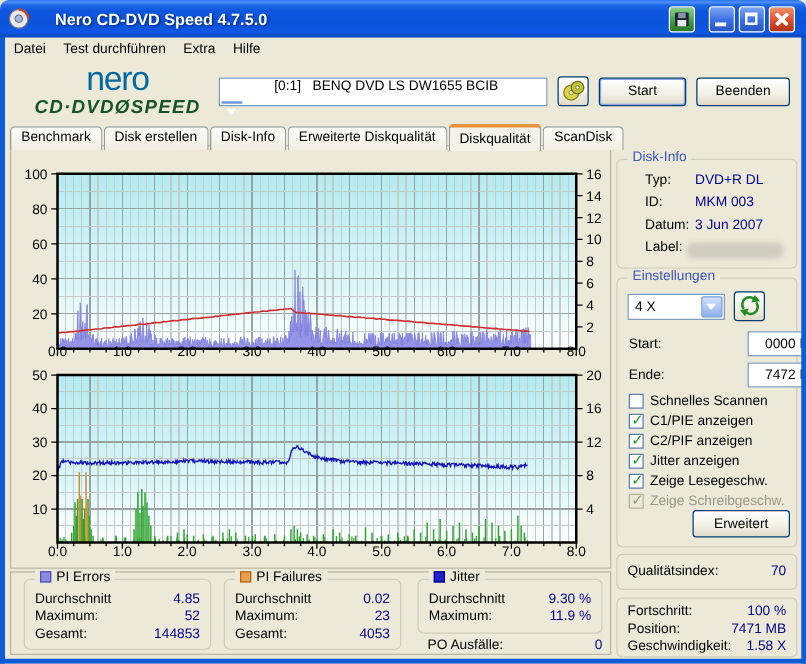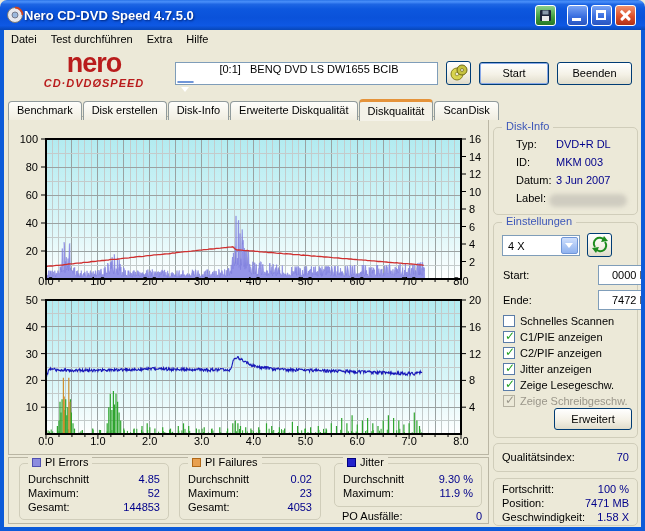--- a/index.html
+++ b/index.html
@@ -7,36 +7,36 @@
   #window{position:relative;width:645px;height:531px;background:#ece9d8;}
   
   .edge{position:absolute;background:#0c5bd9;z-index:5;}
   #edge-l{left:0;top:28px;width:4px;bottom:0;}
   #edge-r{right:0;top:28px;width:4px;bottom:0;}
   #edge-b{left:0;right:0;bottom:0;height:4px;}
   #titlebar{position:absolute;left:0;top:0;width:645px;height:30px;z-index:6;
     border-radius:7px 7px 0 0;
     background:linear-gradient(180deg,#2a73e8 0%,#4a90fa 6%,#1e66e4 14%,#0d57de 30%,#0a52da 60%,#0e58e4 85%,#0747b8 100%);
     display:flex;align-items:center;}
-  #title-text{color:#fff;font-weight:bold;font-size:13px;text-shadow:1px 1px 2px #00267a;margin-left:0;}
+  #title-text{color:#fff;font-weight:bold;font-size:13px;text-shadow:1px 1px 2px #00267a;margin-left:20px;}
   .tb-btn{position:absolute;top:5px;width:21px;height:21px;border-radius:3px;border:1px solid #fff;box-sizing:border-box;cursor:pointer;}
   #btn-save{left:535px;background:linear-gradient(180deg,#8cd08c,#3d9c3d 60%,#287828);}
   #btn-min{left:567px;background:linear-gradient(180deg,#7aa4f4,#3a6fe0 55%,#2a55c0);}
   #btn-max{left:591px;background:linear-gradient(180deg,#7aa4f4,#3a6fe0 55%,#2a55c0);}
   #btn-close{left:615px;background:linear-gradient(180deg,#f0926e,#dd4f2a 55%,#b03018);}
   .glyph-min{position:absolute;left:4px;bottom:4px;width:9px;height:3px;background:#fff;}
   .glyph-max{position:absolute;left:4px;top:4px;width:10px;height:10px;box-sizing:border-box;border:2px solid #fff;border-top-width:3px;}
   .glyph-x1,.glyph-x2{position:absolute;left:3px;top:8px;width:13px;height:2.5px;background:#fff;border-radius:1px;}
   .glyph-x1{transform:rotate(45deg);} .glyph-x2{transform:rotate(-45deg);}
   #menubar{position:absolute;left:4px;top:30px;right:4px;height:17px;background:#ece9d8;display:flex;align-items:center;z-index:4;}
   .menu-item{padding:1px 7px;cursor:default;}
   
   #logo{position:absolute;left:14px;top:50px;width:160px;text-align:center;line-height:1;}
-  #logo-top{font-size:27px;font-weight:bold;letter-spacing:-1px;color:#b91c1c;}
-  #logo-bottom{font-size:11px;font-weight:bold;font-style:italic;letter-spacing:1px;color:#b91c1c;margin-top:1px;}
+  #logo-top{font-size:27px;font-weight:normal;letter-spacing:-1px;color:#0369a1;}
+  #logo-bottom{font-size:15px;font-weight:bold;font-style:italic;letter-spacing:1px;color:#14532d;margin-top:1px;}
   .combo{position:absolute;background:#fff;border:1px solid #7f9db9;box-sizing:border-box;display:flex;align-items:center;}
   #drive-combo{left:175px;top:62px;width:263px;height:23px;flex-direction:column;}
   .combo-text{flex:1;padding-left:5px;white-space:pre;overflow:hidden;}
   .combo-arrow{width:17px;align-self:stretch;margin:1px;background:linear-gradient(180deg,#cfdffc,#8fb2ef);border:1px solid #7096d8;border-radius:2px;box-sizing:border-box;position:relative;}
   .combo-arrow:after{content:"";position:absolute;left:3px;top:5px;border:4px solid transparent;border-top:5px solid #fff;}
   .xp-btn{position:absolute;box-sizing:border-box;border:1px solid #003c74;border-radius:3px;
     background:linear-gradient(180deg,#ffffff,#f4f1e6 55%,#e0dccb);text-align:center;cursor:pointer;}
   #btn-start{left:479px;top:62px;width:70px;height:23px;line-height:21px;box-shadow:inset 0 0 0 1px #88a8e8;}
   #btn-quit{left:557px;top:62px;width:75px;height:23px;line-height:21px;}
   #btn-disc{left:446px;top:61px;width:25px;height:24px;}

